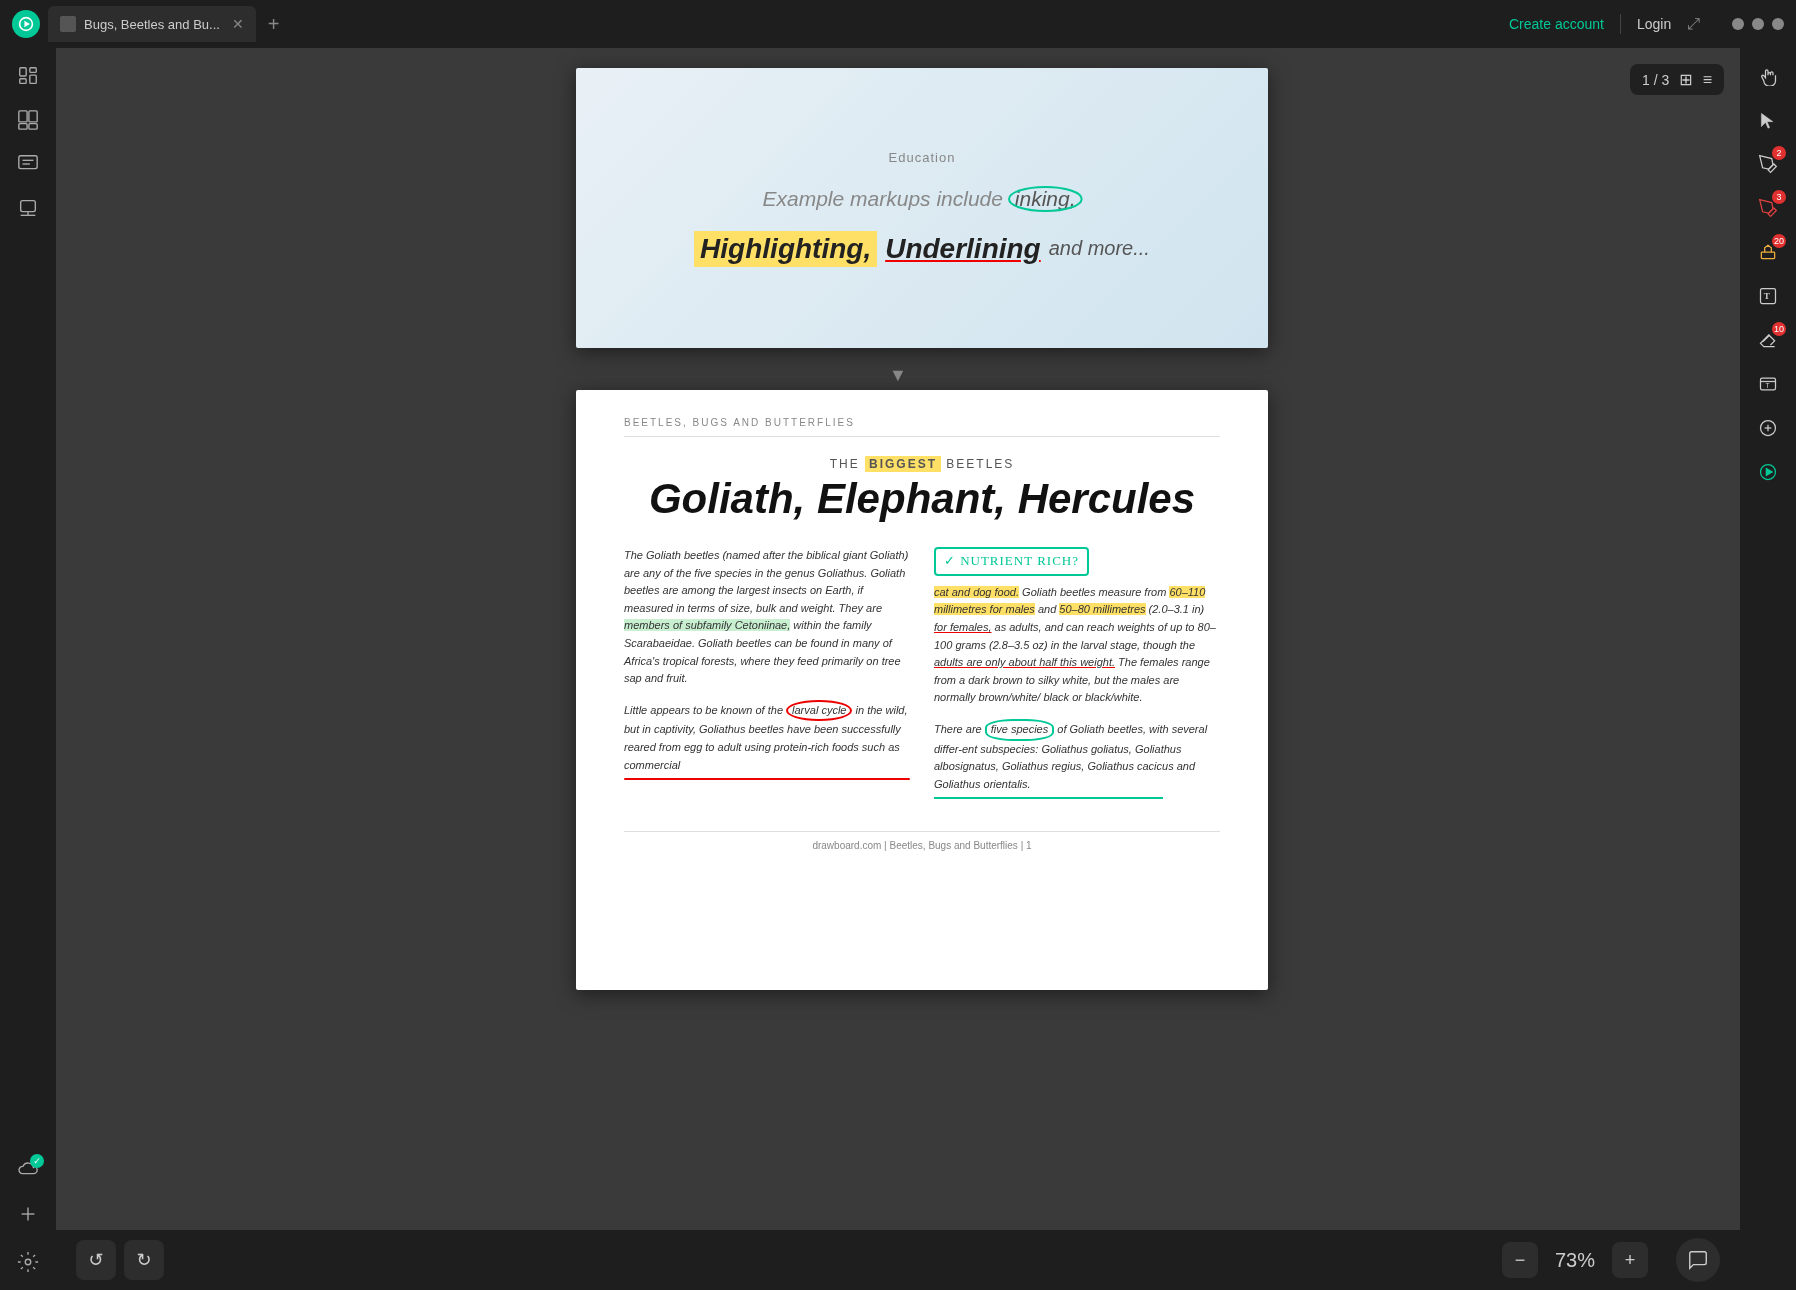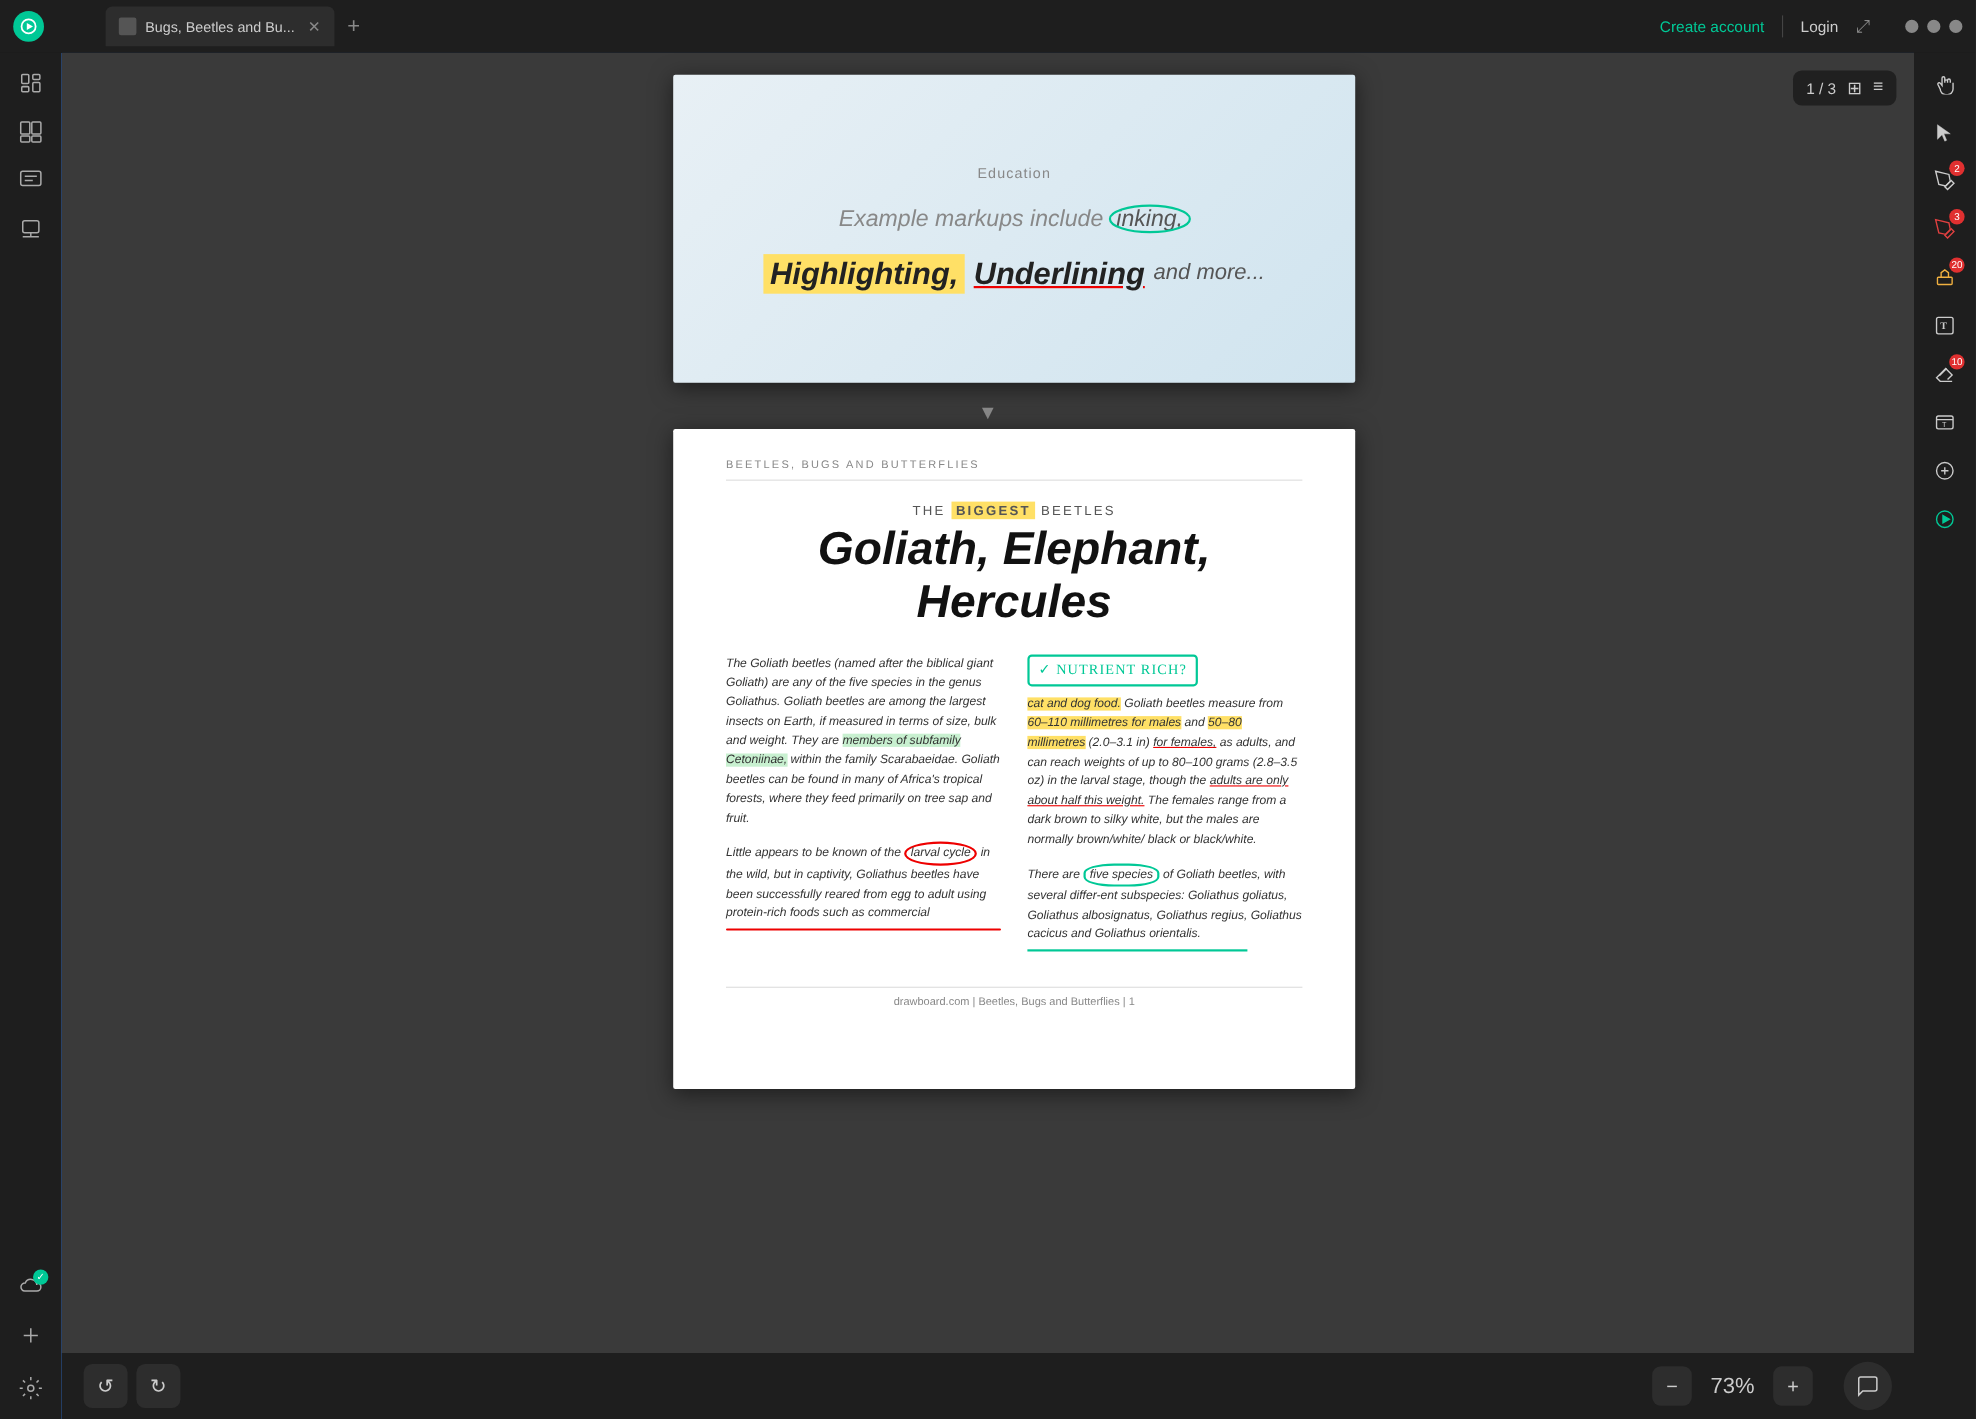--- a/index.html
+++ b/index.html
@@ -16,21 +16,21 @@
       flex-shrink: 0;
     }
     .topbar-logo {
       width: 28px; height: 28px;
       background: #00c896;
       border-radius: 50%;
       display: flex; align-items: center; justify-content: center;
       flex-shrink: 0;
     }
     .topbar-logo svg { width: 16px; height: 16px; }
-    .tab-area { display: flex; align-items: center; gap: 4px; flex: 1; margin-left: 48px; }
+    .tab-area { display: flex; align-items: center; gap: 4px; flex: 1; }
     .tab {
       background: #2d2d2d;
       border-radius: 6px 6px 0 0;
       padding: 6px 12px;
       display: flex; align-items: center; gap: 8px;
       height: 36px;
       cursor: pointer;
     }
     .tab-icon { width: 16px; height: 16px; background: #555; border-radius: 2px; flex-shrink: 0; }
     .tab-label { color: #ccc; font-size: 13px; max-width: 140px; white-space: nowrap; overflow: hidden; text-overflow: ellipsis; }
@@ -76,21 +76,21 @@
       top: 4px; right: 4px;
       background: #00c896;
       color: #fff;
       font-size: 9px;
       width: 14px; height: 14px;
       border-radius: 50%;
       display: flex; align-items: center; justify-content: center;
     }
 
     
-    .center { flex: 1; display: flex; flex-direction: column; overflow: hidden; background: #3b82f6; }
+    .center { flex: 1; display: flex; flex-direction: column; overflow: hidden; background: #0f766e; }
 
     
     .pdf-area {
       flex: 1;
       overflow-y: auto;
       display: flex;
       flex-direction: column;
       align-items: center;
       background: #3a3a3a;
       padding: 20px 0;
@@ -112,21 +112,21 @@
       gap: 10px;
       z-index: 10;
     }
     .page-counter-text { font-size: 14px; color: #ccc; }
     .grid-icon { color: #ccc; font-size: 16px; cursor: pointer; }
     .list-icon { color: #ccc; font-size: 16px; cursor: pointer; }
 
     
     .pdf-page {
       background: #fff;
-      width: 620px;
+      width: 692px;
       margin-bottom: 12px;
       box-shadow: 0 4px 20px rgba(0,0,0,0.5);
       border-radius: 2px;
       overflow: hidden;
       margin-left: 48px;
     }
 
     
     .page1 {
       height: 280px;

